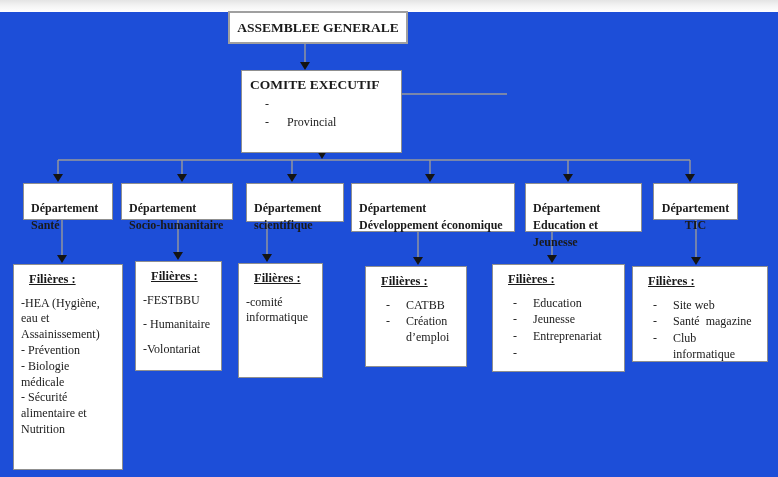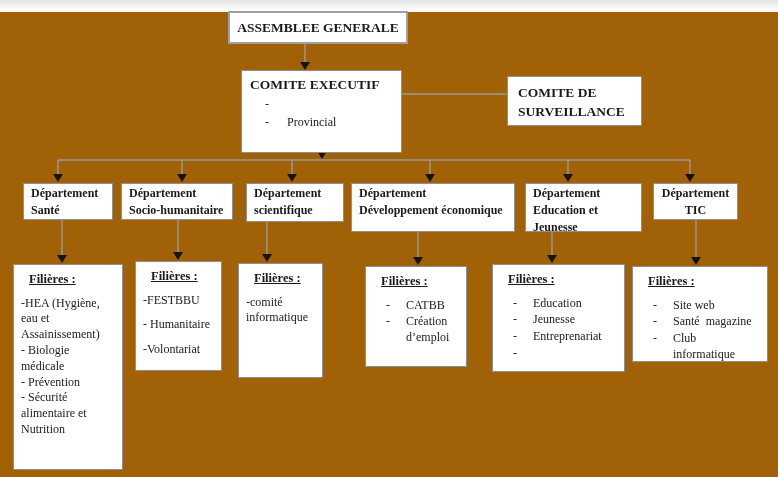--- a/index.html
+++ b/index.html
@@ -1,19 +1,19 @@
 <!DOCTYPE html>
 <html><head>
 <meta charset="utf-8">
 <style>
   html,body{margin:0;padding:0;background:#fff;}
   #stage{
     position:relative;
     width:778px;height:477px;
-    background:#a16207;
+    background:#1d4ed8;
     font-family:"Liberation Serif","DejaVu Serif",serif;
     color:#1a1a1a;
     overflow:hidden;
   }
   #page-top-shade{
     position:absolute;left:0;top:0;width:778px;height:12px;
     background:linear-gradient(to bottom,#e4e4e4 0%,#f3f3f3 45%,#ffffff 100%);
   }
   svg.connectors{position:absolute;left:0;top:0;pointer-events:none;}
   .box{
@@ -34,21 +34,21 @@
     border-width:2px;border-color:#a0a0a0;
   }
   #executif-box{left:241px;top:70px;width:161px;height:83px;padding:5px 8px;}
   #executif-box .org-title{margin-bottom:2px;}
   #surveillance-box{
     left:507px;top:76px;width:135px;height:50px;
     padding:6px 10px;box-sizing:border-box;
   }
   .dept{
     font-weight:bold;font-size:12px;line-height:1.4;
-    padding:1px 7px;
+    padding:16px 7px;
   }
   .dept.centered{text-align:center;}
   .fil{
     font-size:12px;line-height:1.32;
     padding:6px 7px;overflow:hidden;
   }
   .fil-title{
     font-weight:bold;font-size:12.5px;
     text-decoration:underline;
     margin-bottom:8px;
@@ -121,46 +121,42 @@
       <div class="bullet-row">
         <span class="dash">-</span>
       </div>
       <div class="bullet-row">
         <span class="dash">-</span>
         <span class="btxt">Provincial</span>
       </div>
     </div>
   </div>
 
-  <div class="box" id="surveillance-box">
-    <span class="org-title ml">COMITE DE
-SURVEILLANCE</span>
-  </div>
 
   <div class="box dept ml" style="left:23px;top:183px;width:90px;height:37px;">Département
 Santé</div>
   <div class="box dept ml" style="left:121px;top:183px;width:112px;height:37px;">Département
 Socio-humanitaire</div>
   <div class="box dept ml" style="left:246px;top:183px;width:98px;height:39px;">Département
 scientifique</div>
   <div class="box dept ml" style="left:351px;top:183px;width:164px;height:49px;">Département
 Développement économique</div>
   <div class="box dept ml" style="left:525px;top:183px;width:117px;height:49px;">Département
 Education et
 Jeunesse</div>
   <div class="box dept ml centered" style="left:653px;top:183px;width:85px;height:37px;">Département
 TIC</div>
 
   <div class="box fil" style="left:13px;top:264px;width:110px;height:206px;">
     <div class="fil-title">Filières : </div>
     <div class="fil-item ml">-HEA (Hygiène,
 eau et
 Assainissement)</div>
+    <div class="fil-item ml">- Prévention</div>
     <div class="fil-item ml">- Biologie médicale</div>
-    <div class="fil-item ml">- Prévention</div>
     <div class="fil-item ml">- Sécurité
 alimentaire et
 Nutrition</div>
   </div>
 
   <div class="box fil spaced" style="left:135px;top:261px;width:87px;height:110px;">
     <div class="fil-title">Filières : </div>
     <div class="fil-item ml">-FESTBBU</div>
     <div class="fil-item ml">- Humanitaire</div>
     <div class="fil-item ml">-Volontariat</div>

